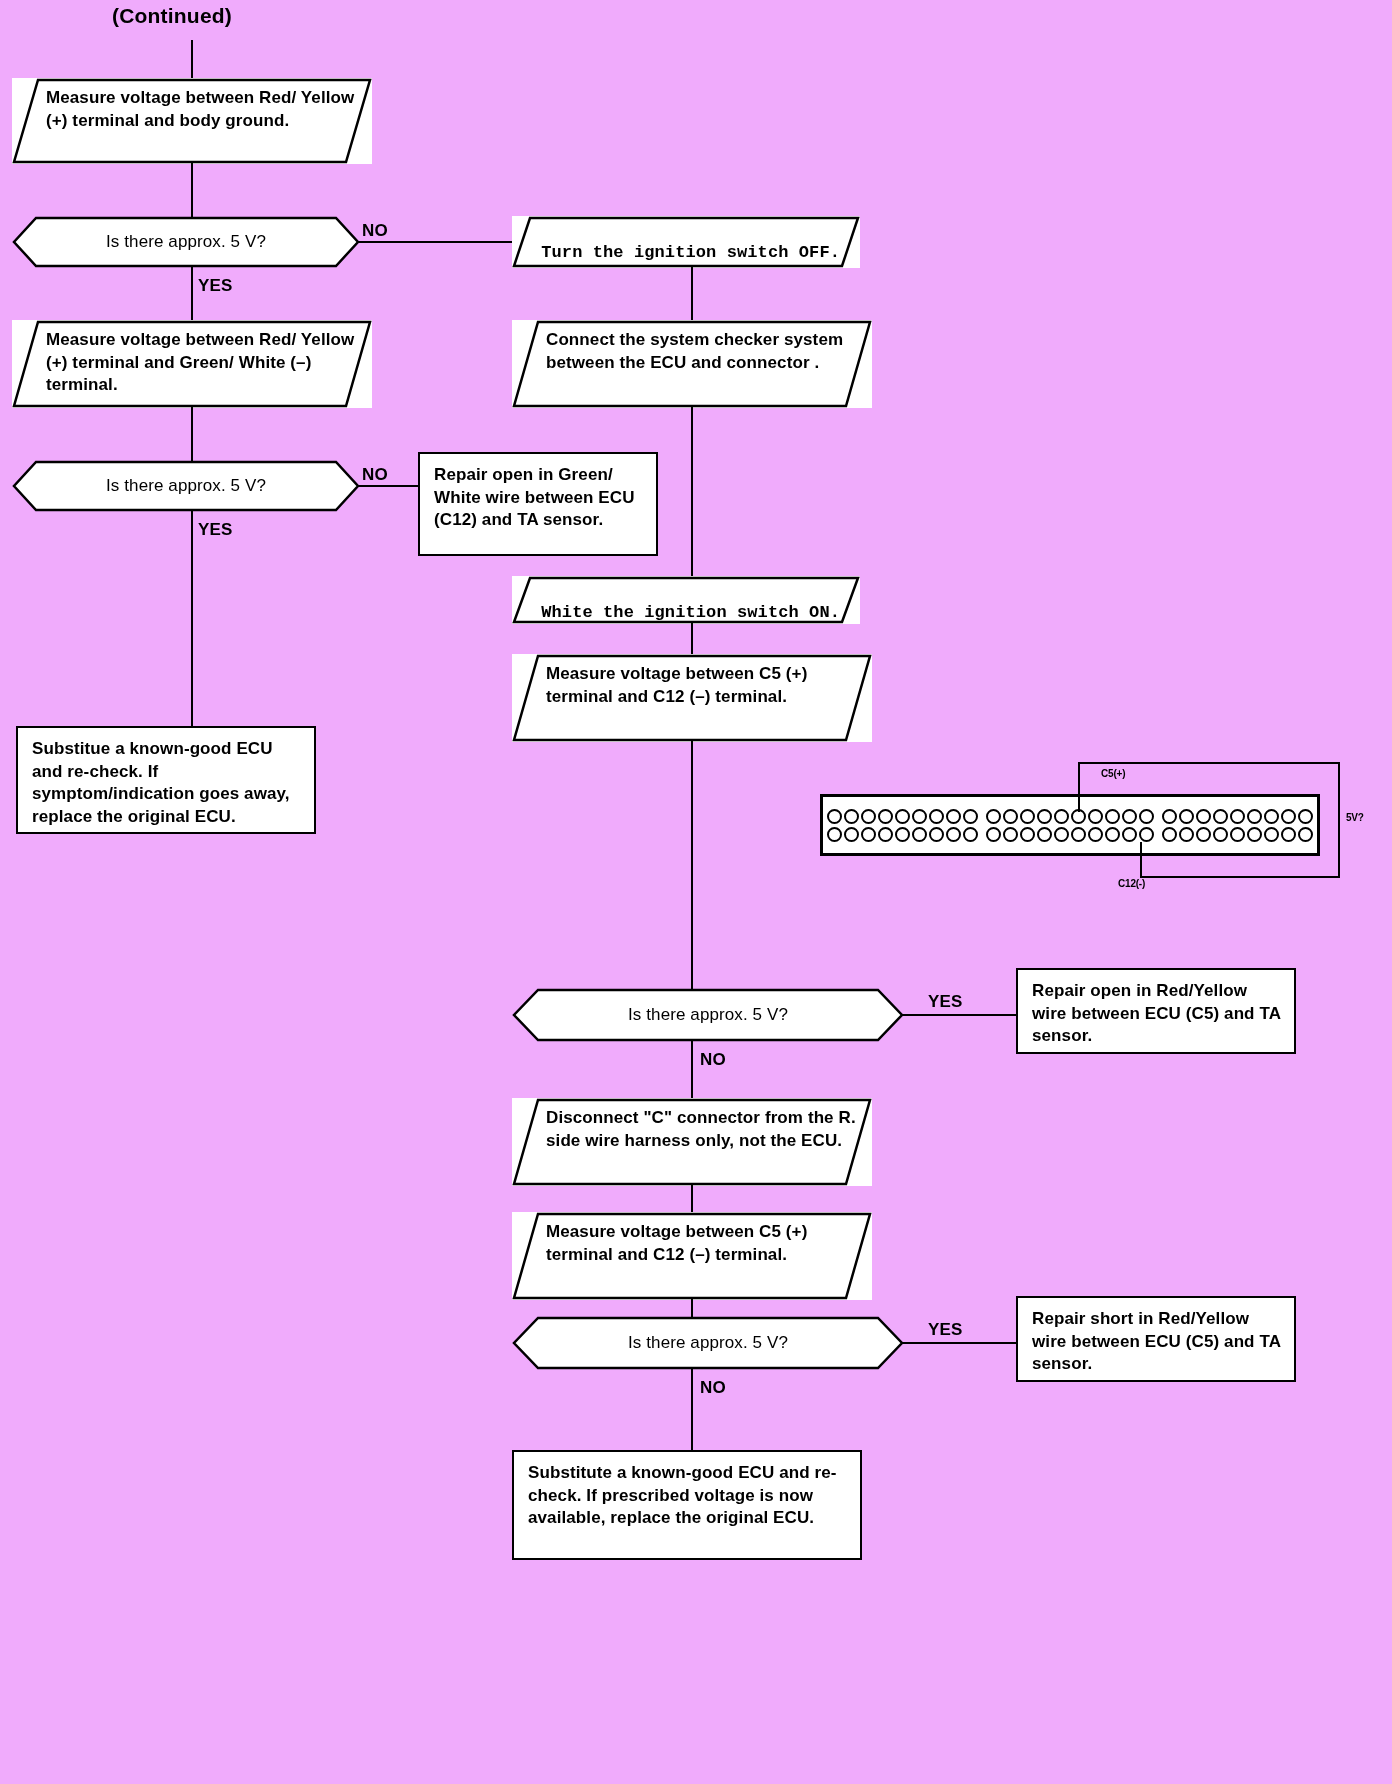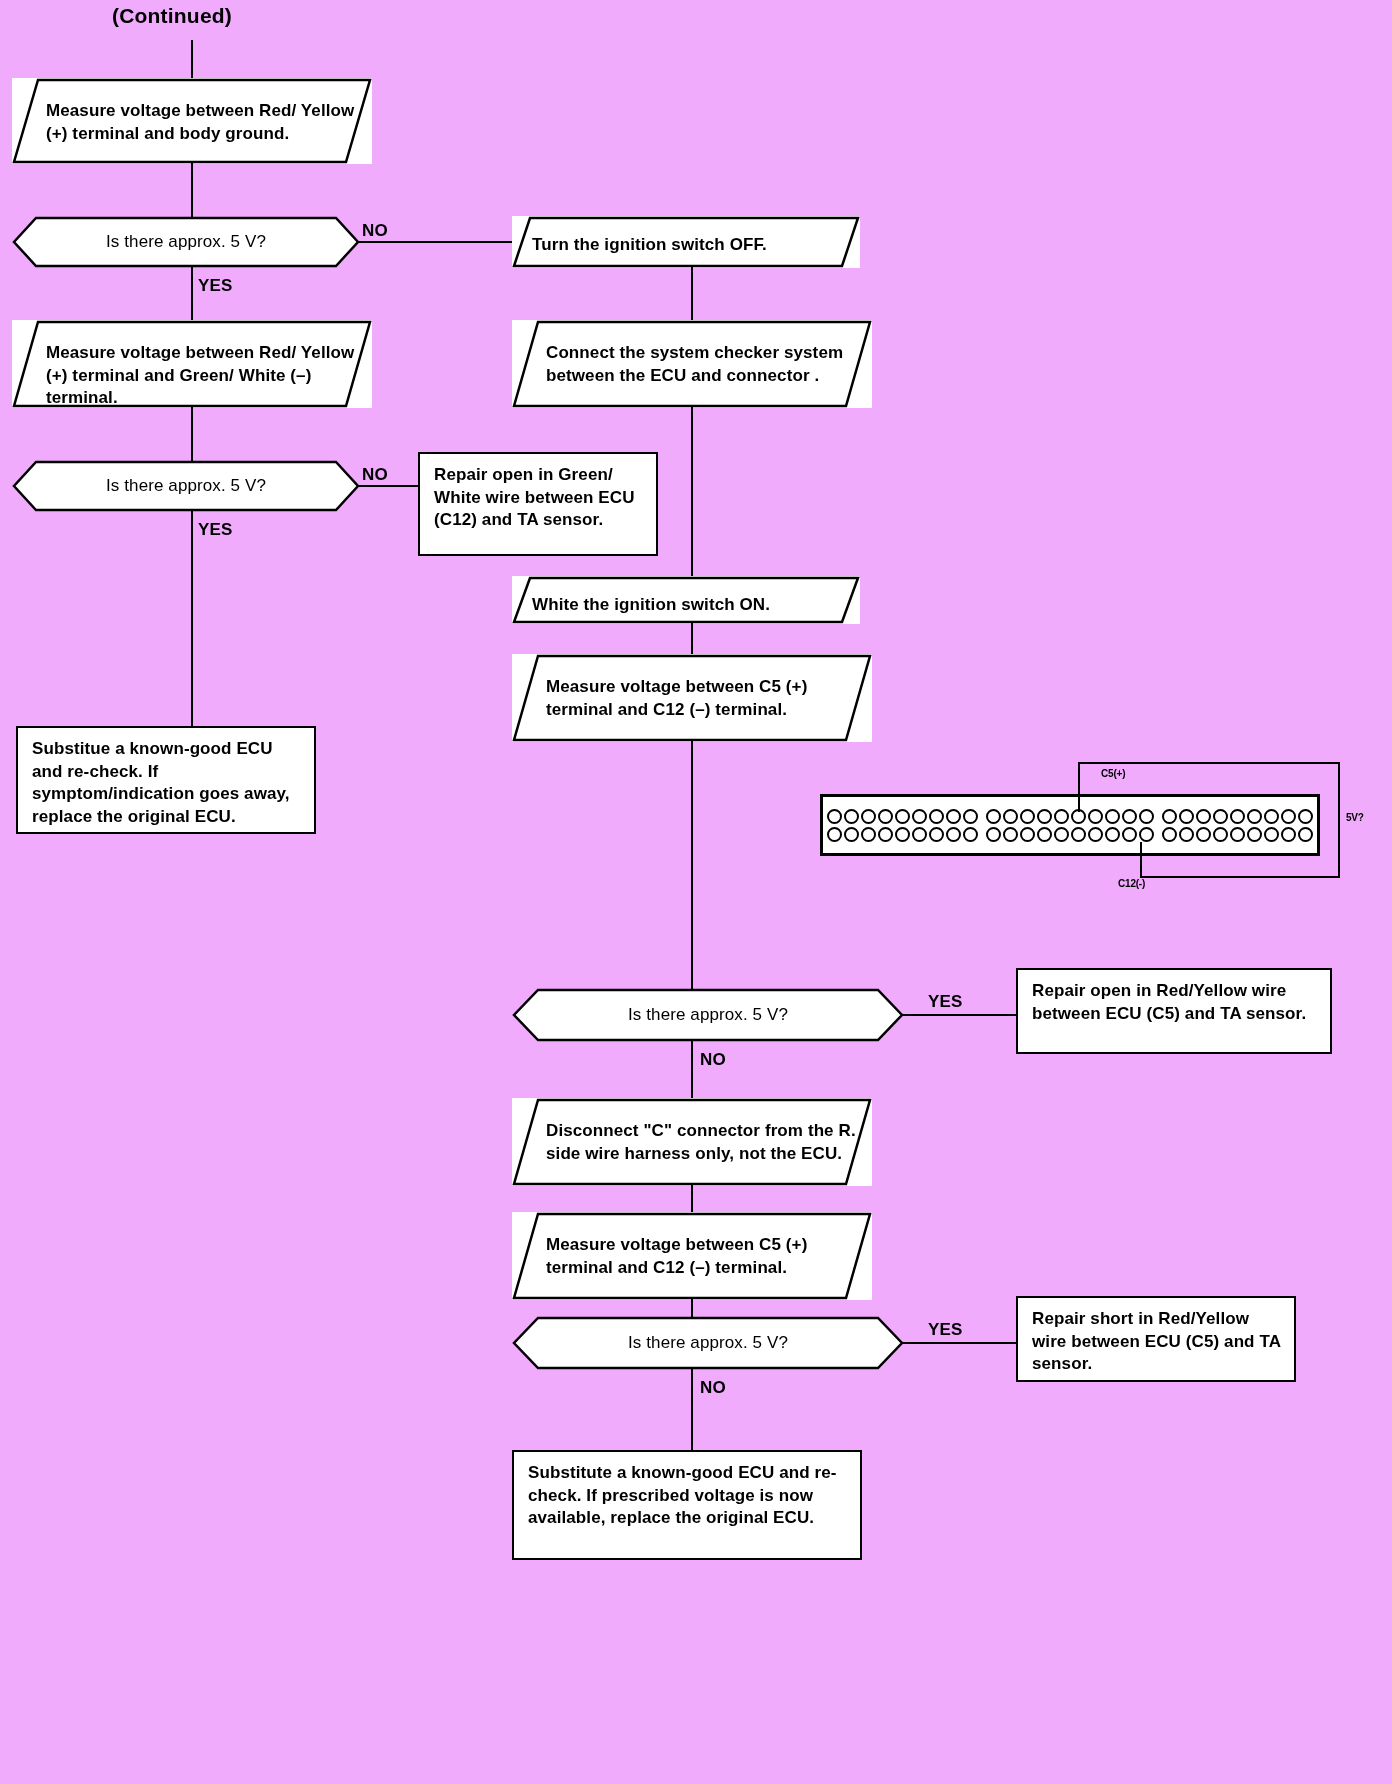--- a/index.html
+++ b/index.html
@@ -43,26 +43,27 @@
     letter-spacing: 0.1px;
   }
   .para .pshape {
     position: absolute;
     inset: 0;
     z-index: 0;
   }
   .para .ptext {
     position: relative;
     z-index: 1;
-    padding: 22px 14px 9px 34px;
+    padding: 9px 14px 9px 34px;
     box-sizing: border-box;
   }
   .para.center .ptext {
-    text-align: left;
-    padding: 18px 20px 9px 20px;
+    text-align: right;
+    padding: 26px 20px 9px 20px;
+    font-family: Liberation Mono, monospace;
   }
   
   .hex {
     background: transparent;
     font-size: 17px;
     font-weight: normal;
     letter-spacing: 0.1px;
   }
   .hex .hshape {
     position: absolute;
@@ -350,21 +351,21 @@
   <div class="node hex" style="left:512px; top:988px; width:392px; height:54px;">
     <svg class="hshape" viewBox="0 0 392 54" preserveAspectRatio="none">
       <polygon points="26,2 366,2 390,27 366,52 26,52 2,27" fill="#ffffff" stroke="#000000" stroke-width="2.5"></polygon>
     </svg>
     <div class="htext">Is there approx. 5 V?</div>
   </div>
 
   <div class="hline" style="left:902px; top:1014px; width:114px;"></div>
   <div class="branch-label" style="left:928px; top:992px;">YES</div>
 
-  <div class="node rect" style="left:1016px; top:968px; width:316px; height:86px;">
+  <div class="node rect" style="left:1016px; top:968px; width:280px; height:86px;">
     <span>Repair open in Red/Yellow wire between ECU (C5) and TA sensor.</span>
   </div>
 
   <div class="vline" style="left:691px; top:1040px; height:60px;"></div>
   <div class="branch-label" style="left:700px; top:1050px;">NO</div>
 
   <div class="node para" style="left:512px; top:1098px; width:360px; height:88px;">
     <svg class="pshape" viewBox="0 0 360 88" preserveAspectRatio="none">
       <polygon points="26,2 358,2 334,86 2,86" fill="#ffffff" stroke="#000000" stroke-width="2.5"></polygon>
     </svg>

